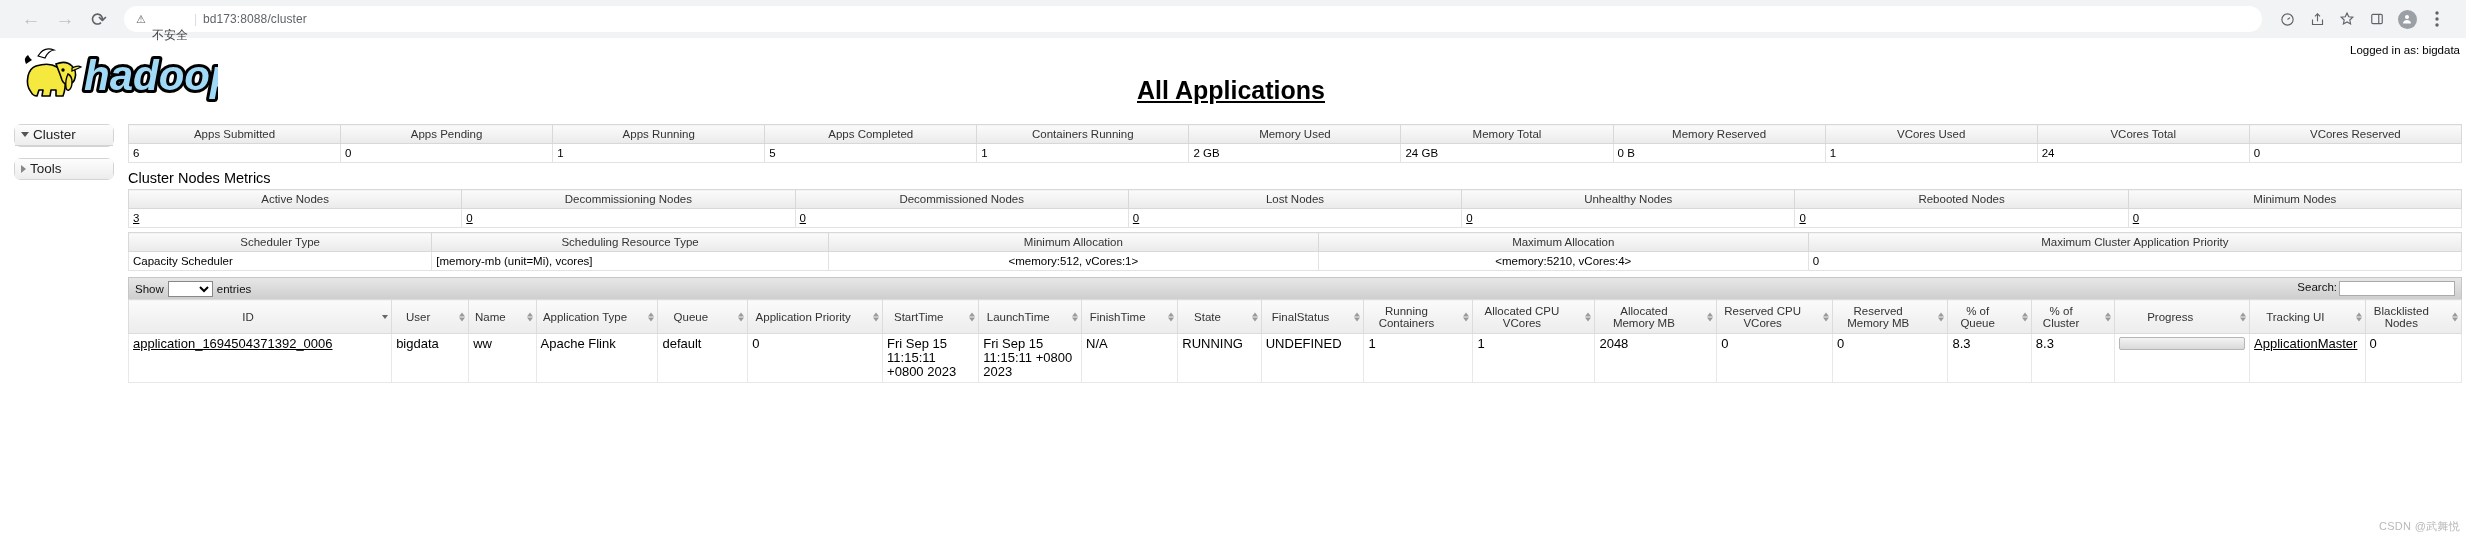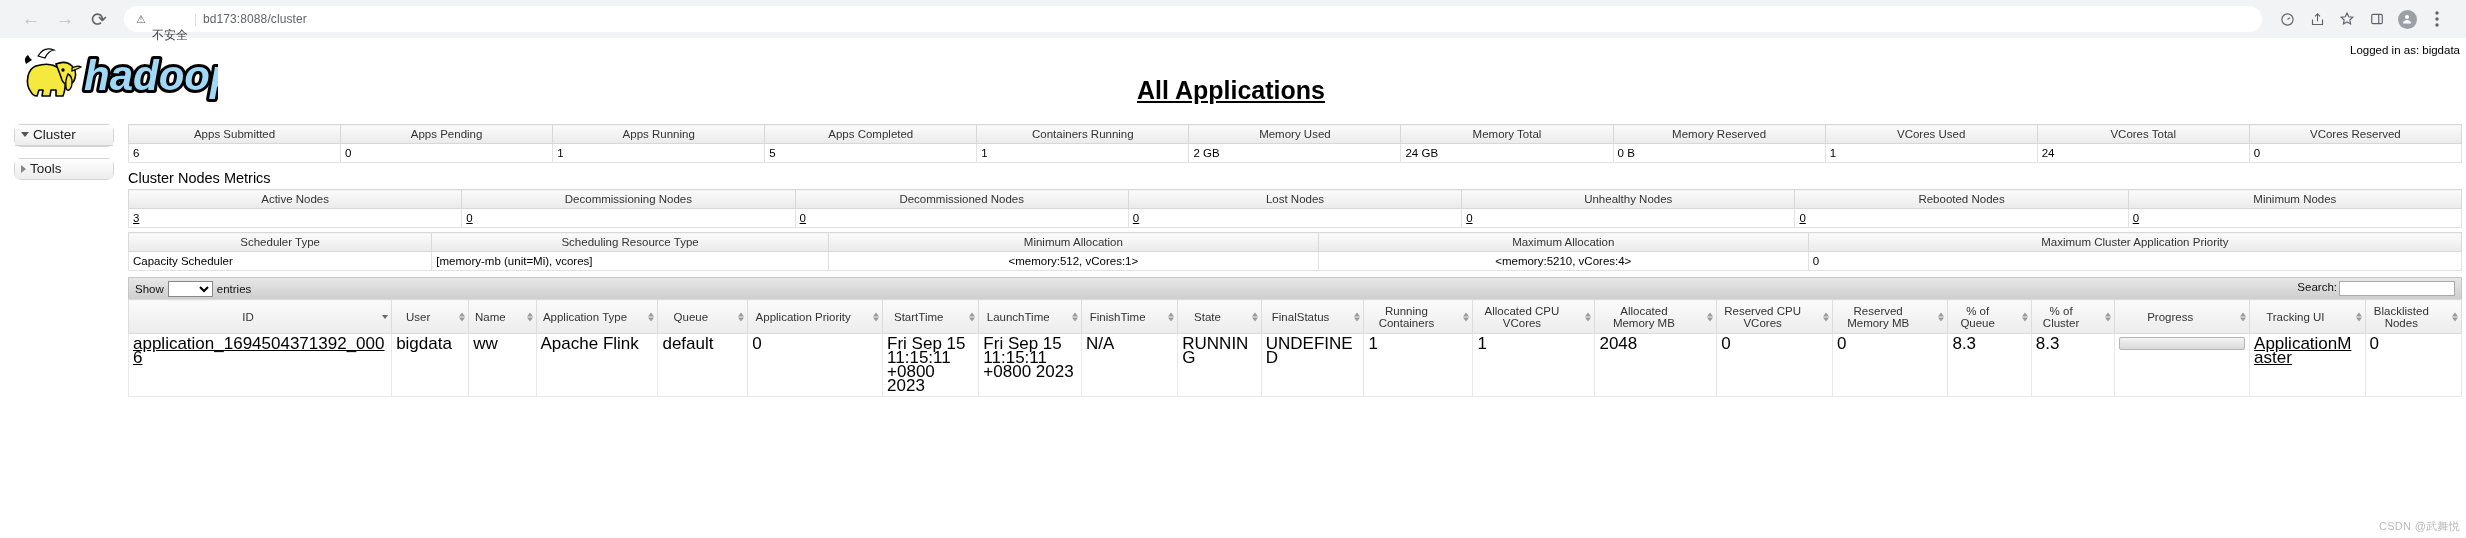--- a/index.html
+++ b/index.html
@@ -146,21 +146,21 @@
   }
   .sort-ind i{
     width:0;height:0;border-left:3px solid transparent;border-right:3px solid transparent;
     display:block;
   }
   .sort-ind i.up{ border-bottom:4px solid #9a9a9a; }
   .sort-ind i.dn{ border-top:4px solid #9a9a9a; }
   .sort-ind.active i.dn{ border-top-color:#666; }
   table.apps tbody td{
     border:1px solid #e8e8e8; background:#fff;
-    font-size:17px; color:#000; padding:3px 4px; vertical-align:top;
+    font-size:13px; color:#000; padding:3px 4px; vertical-align:top;
     word-break:break-word; line-height:14px;
   }
   a.applink{ color:#000; text-decoration:underline; }
   .progress-bar{
     width:100%; height:13px; border:1px solid #b5b5b5;
     background:linear-gradient(#f4f4f4,#d9d9d9); border-radius:2px;
   }
   .watermark{
     position:absolute; right:6px; bottom:4px;
     font-size:11px; color:#b9b9b9; letter-spacing:.3px;

